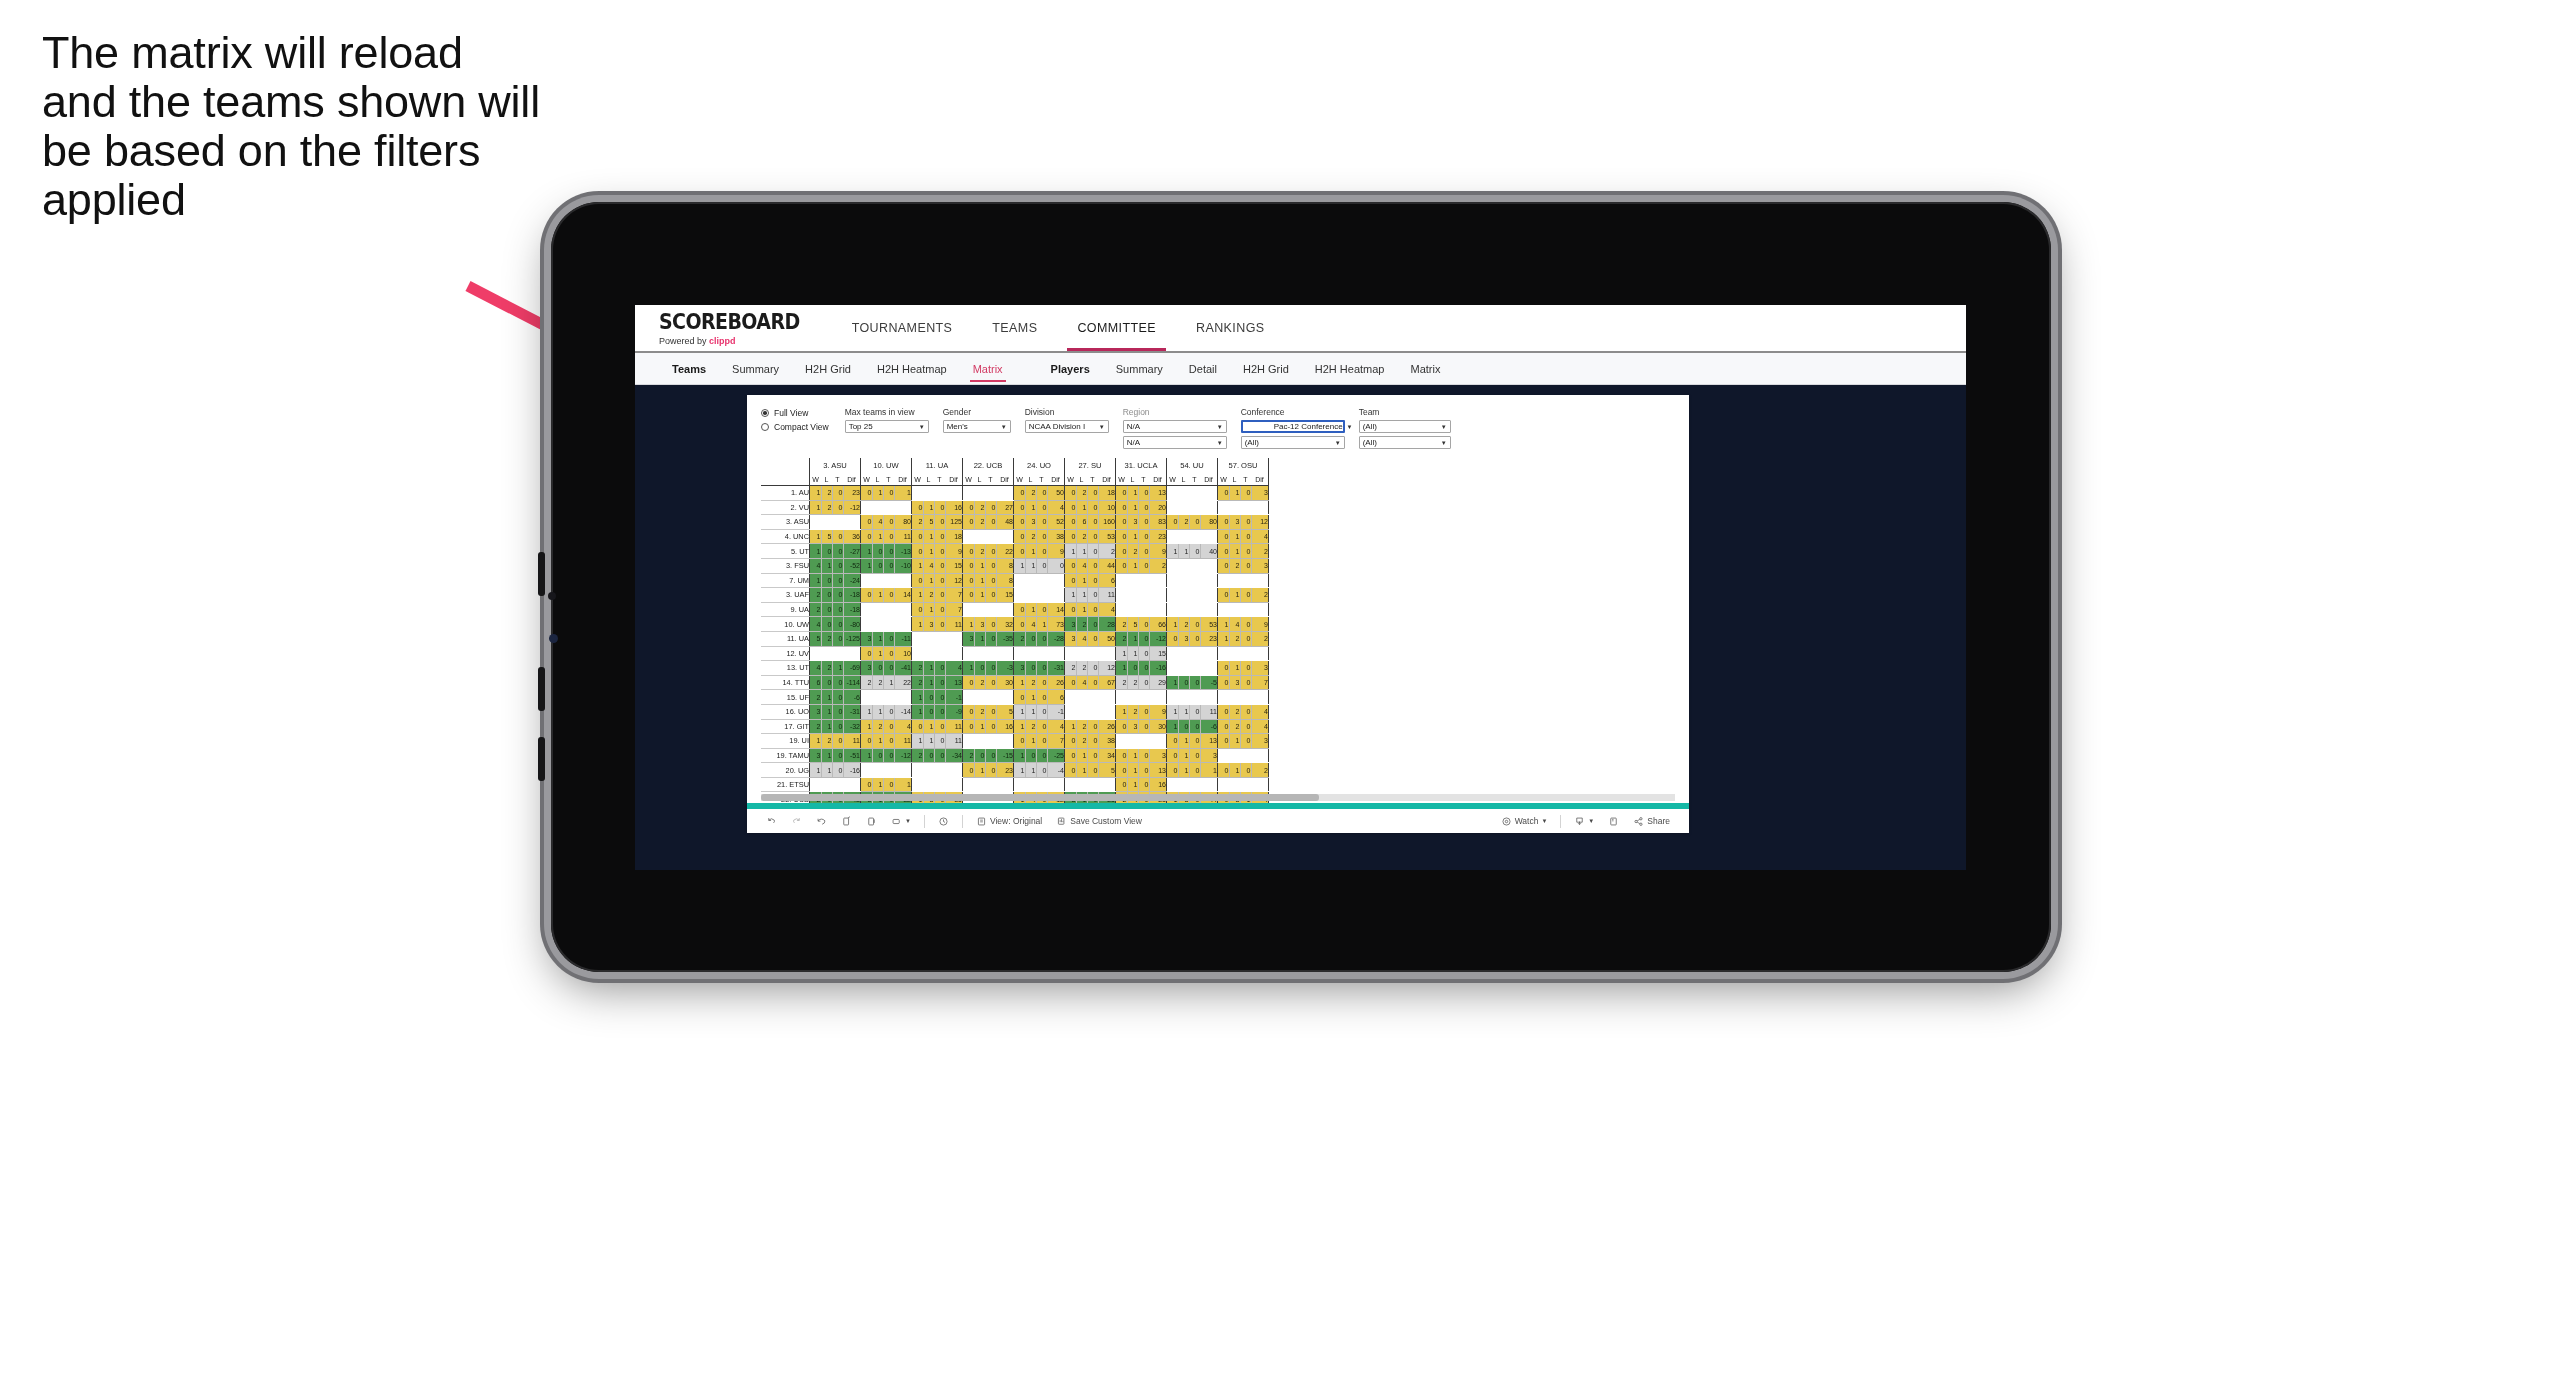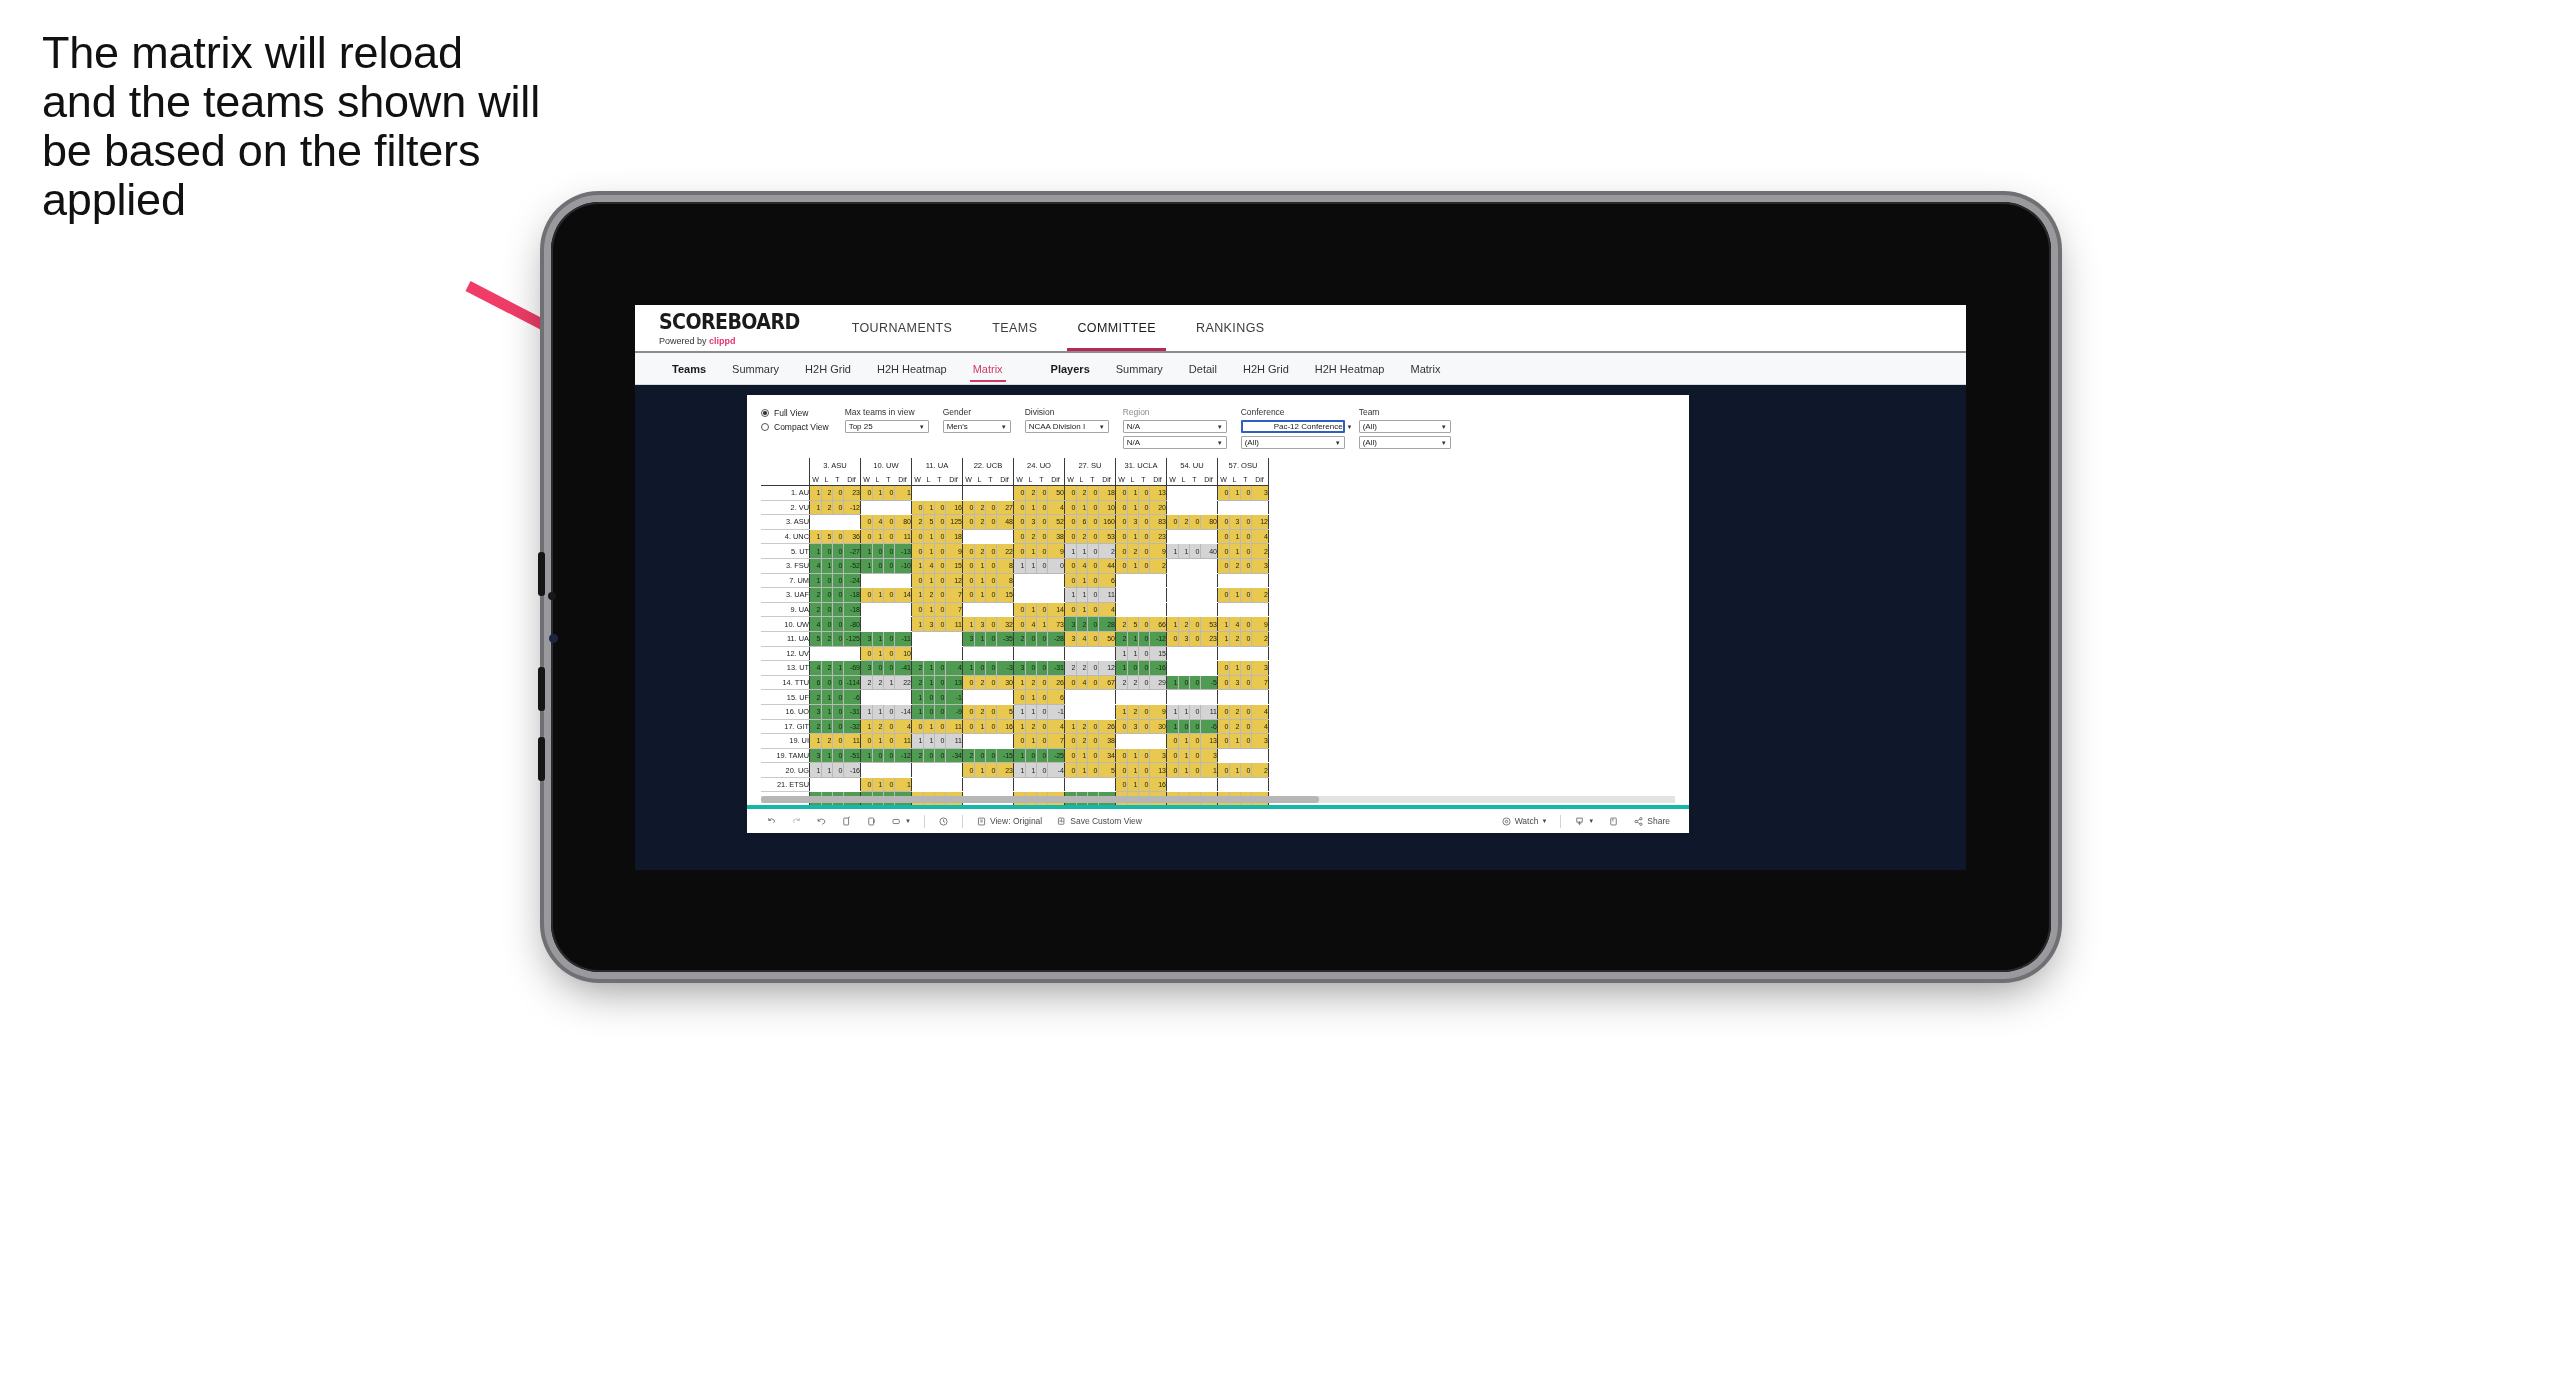--- a/index.html
+++ b/index.html
@@ -136,21 +136,21 @@
   .c-b.gR{border-right:1px solid #3a3a3a;}
   .hdr-spacer{border-bottom:1px solid #3a3a3a;}
 
   #hscroll{
     position:absolute;left:14px;right:14px;bottom:2px;height:7px;background:#e3e3e3;
   }
   #hscroll .thumb{position:absolute;left:0;top:0;width:61%;height:100%;background:#b6b6b6;border-radius:3px;}
 
   
   #tbar{
-    height:24px;border-top:4px solid #14b8a6;background:#fff;
+    height:24px;border-top:6px solid #14b8a6;background:#fff;
     display:flex;align-items:center;padding:0 12px;font-size:8.5px;color:#4a4a4a;gap:0px;
   }
   .tb{display:flex;align-items:center;gap:3px;padding:0 7px;cursor:pointer;white-space:nowrap;}
   .tdiv{width:1px;height:13px;background:#d3d3d3;margin:0 6px;}
   .tspace{flex:1;}
   .ico{width:11px;height:11px;display:inline-block;}
 </style>
 </head>
 <body>
 

